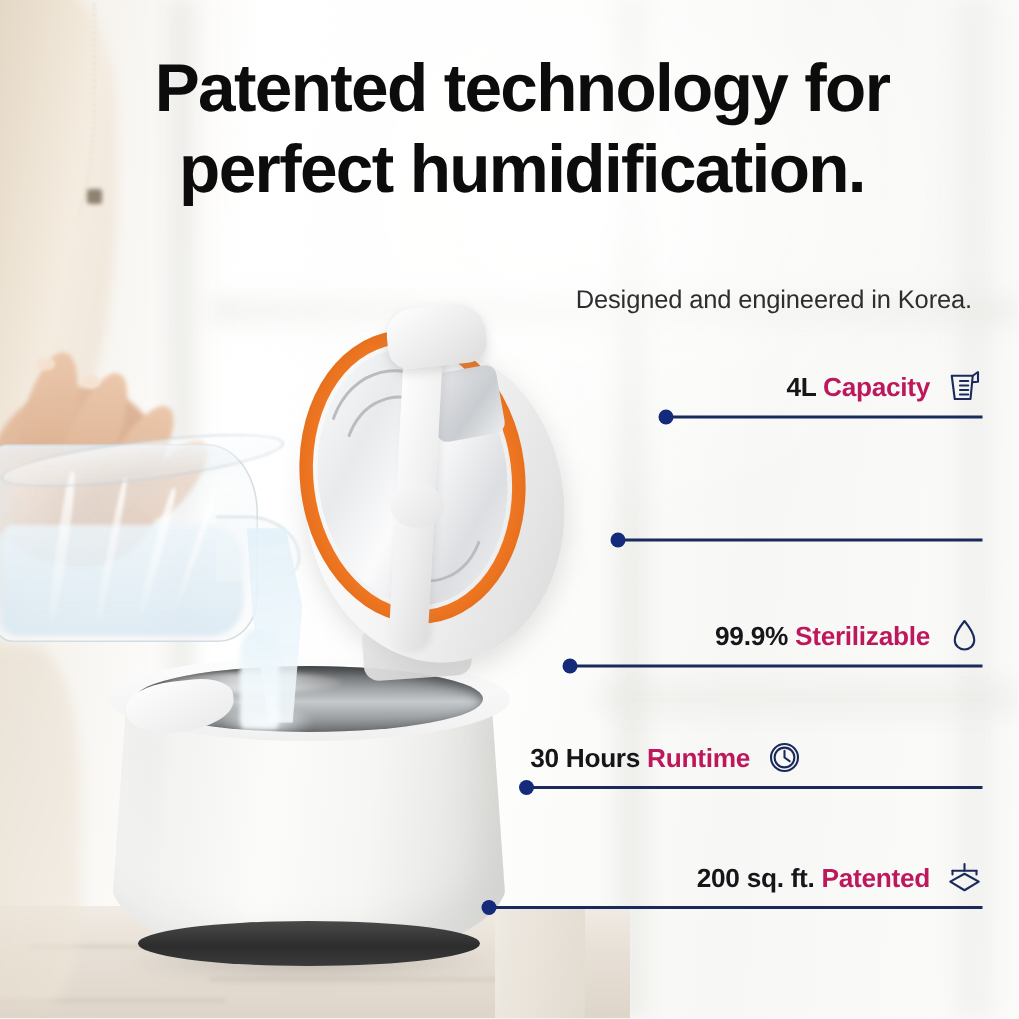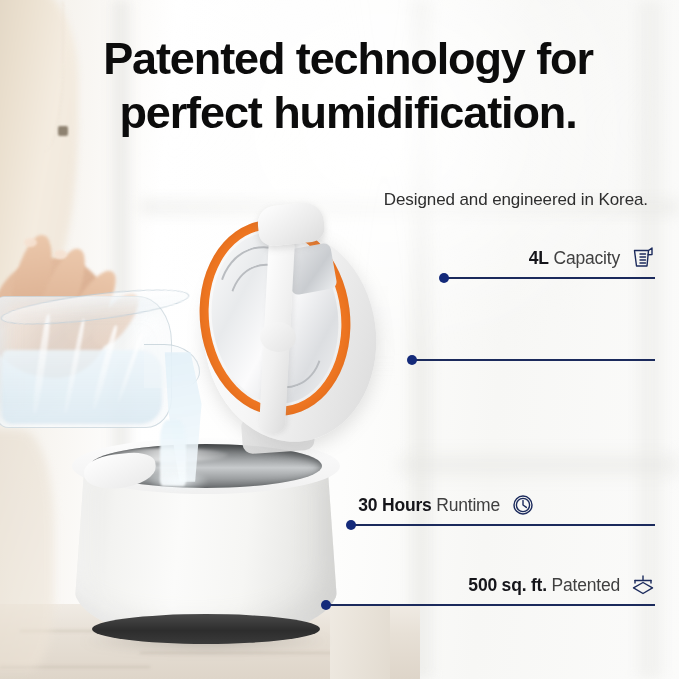--- a/index.html
+++ b/index.html
@@ -314,21 +314,21 @@
   
   .features { position: absolute; left: 0; top: 0; width: 679px; height: 679px; }
   .feature { position: absolute; height: 48px; }
   .feature-row {
     position: absolute; right: 24px; bottom: 8px;
     display: flex; align-items: center; gap: 11px;
     white-space: nowrap;
   }
   .feat-text { font-size: 17.5px; color: #15151a; letter-spacing: -.2px; }
   .feat-strong { font-weight: bold; }
-  .feat-rest { font-weight: 400; color: #404040; }
+  .feat-rest { font-weight: 700; color: #be185d; }
   .feat-icon { width: 24px; height: 26px; display: block; }
 
   .feature-line {
     position: absolute; height: 1.8px; bottom: 0;
     background: #1b2a5c;
   }
   .feature-dot {
     position: absolute; width: 10px; height: 10px; border-radius: 50%;
     background: #142a7a; bottom: -4px;
   }
@@ -428,37 +428,49 @@
             </svg>
           </span>
         </div>
         <div class="feature-line" style="left: 443px; width: 212px; background: rgb(27, 42, 92);"></div>
         <div class="feature-dot" style="left: 439px; background: rgb(20, 42, 122);"></div>
       </div>
       <div class="feature" style="top: 313px; left: 0px; width: 679px;">
         <div class="feature-line" style="left: 411px; width: 244px; background: rgb(27, 42, 92);"></div>
         <div class="feature-dot" style="left: 407px; background: rgb(20, 42, 122);"></div>
       </div>
+      <div class="feature" style="top: 397px; left: 0px; width: 679px;">
+        <div class="feature-row">
+          <span class="feat-text"><span class="feat-strong">99.9%</span><span class="feat-rest"> Sterilizable</span></span>
+          <span style="display: flex;">
+            <svg class="feat-icon" viewBox="0 0 24 26" width="24" height="26" fill="none" stroke="#1b2a5c" stroke-width="1.4" stroke-linecap="round" stroke-linejoin="round">
+              <path d="M12 3 C12 3 5.5 11 5.5 15.6 C5.5 19.2 8.4 22 12 22 C15.6 22 18.5 19.2 18.5 15.6 C18.5 11 12 3 12 3 Z"></path>
+            </svg>
+          </span>
+        </div>
+        <div class="feature-line" style="left: 379px; width: 276px; background: rgb(27, 42, 92);"></div>
+        <div class="feature-dot" style="left: 375px; background: rgb(20, 42, 122);"></div>
+      </div>
       <div class="feature" style="top: 478px; left: 0px; width: 559px;">
         <div class="feature-row">
           <span class="feat-text"><span class="feat-strong">30 Hours</span><span class="feat-rest"> Runtime</span></span>
           <span style="display: flex;">
             <svg class="feat-icon" viewBox="0 0 24 26" width="24" height="26" fill="none" stroke="#1b2a5c" stroke-width="1.4" stroke-linecap="round" stroke-linejoin="round">
               <circle cx="12" cy="13" r="9"></circle>
               <circle cx="12" cy="13" r="6.6"></circle>
               <path d="M12 8.5 V13 L15.4 15.4"></path>
             </svg>
           </span>
         </div>
         <div class="feature-line" style="left: 350px; width: 305px; background: rgb(27, 42, 92);"></div>
         <div class="feature-dot" style="left: 346px; background: rgb(20, 42, 122);"></div>
       </div>
       <div class="feature" style="top: 558px; left: 0px; width: 679px;">
         <div class="feature-row">
-          <span class="feat-text"><span class="feat-strong">500 sq. ft.</span><span class="feat-rest"> Patented</span></span>
+          <span class="feat-text"><span class="feat-strong">200 sq. ft.</span><span class="feat-rest"> Patented</span></span>
           <span style="display: flex;">
             <svg class="feat-icon" viewBox="0 0 24 26" width="24" height="26" fill="none" stroke="#1b2a5c" stroke-width="1.4" stroke-linecap="round" stroke-linejoin="round">
               <path d="M4 8.5 H20"></path>
               <path d="M12 4 V8.5"></path>
               <path d="M4 8.5 V11 M20 8.5 V11"></path>
               <path d="M12 10.5 L21.5 15.8 L12 21.5 L2.5 15.8 Z"></path>
             </svg>
           </span>
         </div>
         <div class="feature-line" style="left: 325px; width: 330px; background: rgb(27, 42, 92);"></div>

